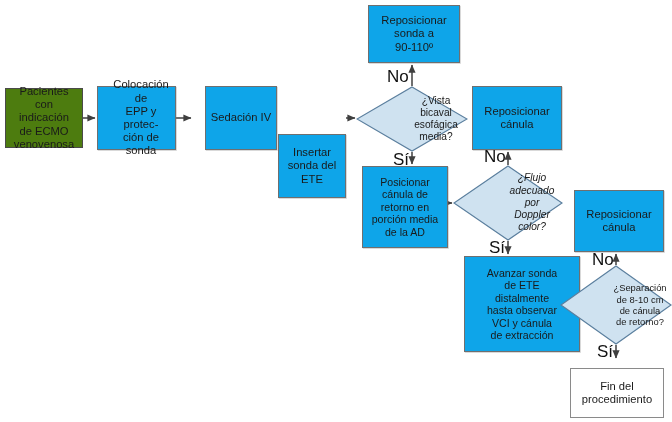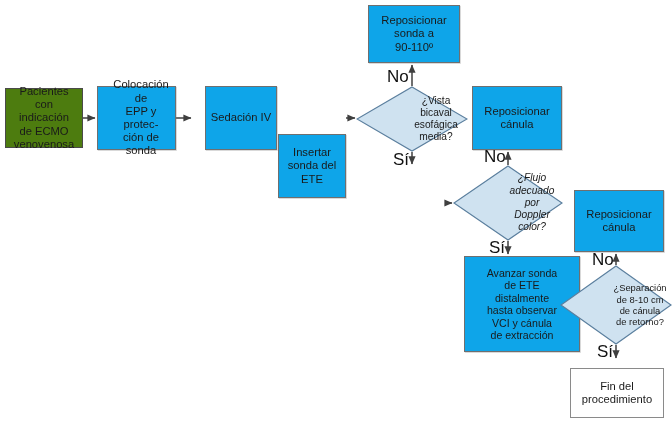--- a/index.html
+++ b/index.html
@@ -159,20 +159,27 @@
     </svg>
     <span class="dia-label">¿Vista bicaval
 esofágica media?</span>
   </div>
 
   <div class="node proc" style="left:472px; top:86px; width:90px; height:64px;">
     <span>Reposicionar
 cánula</span>
   </div>
 
+  <div class="node proc" style="left:362px; top:166px; width:86px; height:82px; font-size:10.6px;">
+    <span>Posicionar
+cánula de
+retorno en
+porción media
+de la AD</span>
+  </div>
 
   <div class="node decision" style="left:453px; top:165px; width:110px; height:76px;font-style:italic;">
     <svg class="dia-shape" viewBox="0 0 110 76" preserveAspectRatio="none">
       <polygon points="55,1 109,38 55,75 1,38" fill="#cfe2f0" stroke="#5b7f9e" stroke-width="1.2"></polygon>
     </svg>
     <span class="dia-label">¿Flujo
 adecuado por
 Doppler color?</span>
   </div>
 

